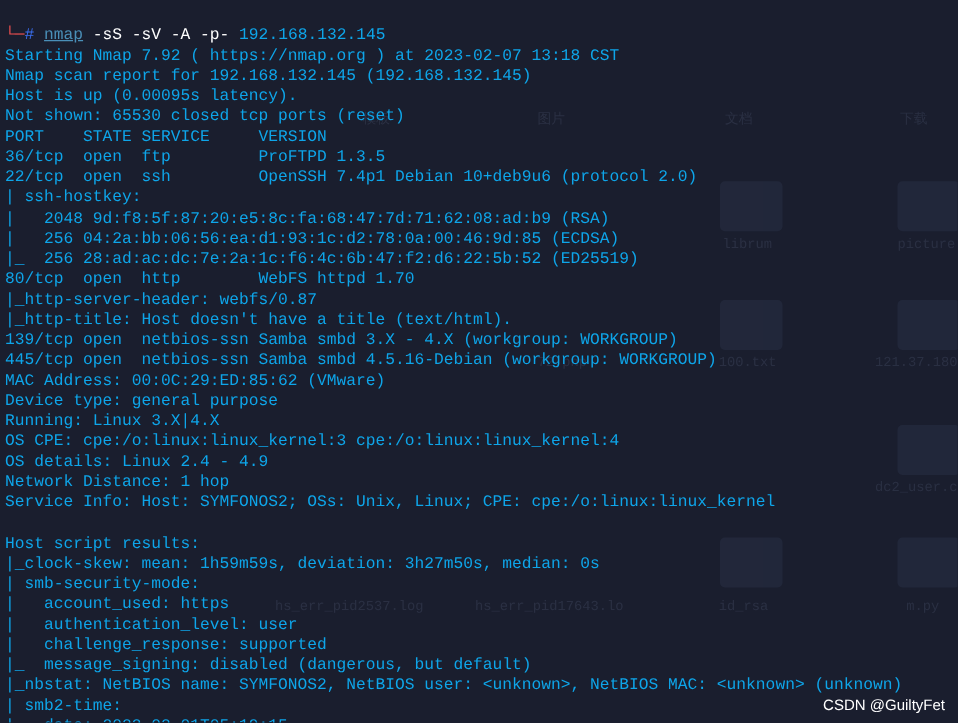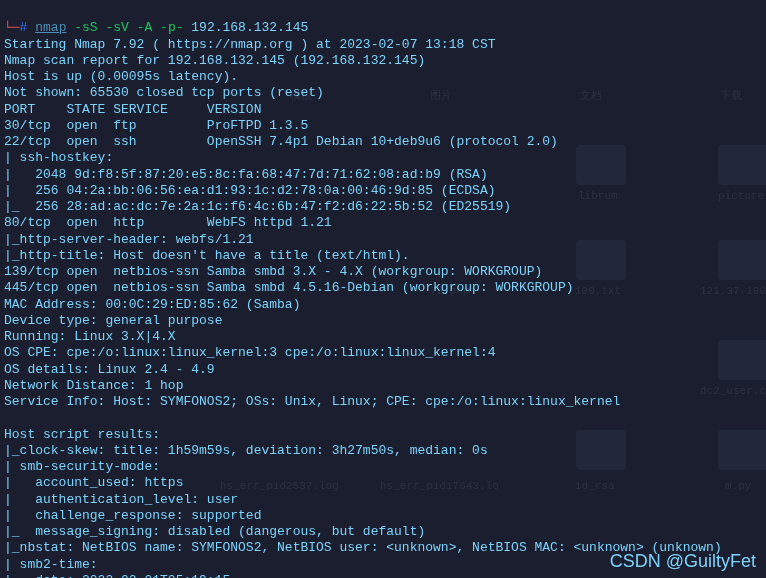--- a/index.html
+++ b/index.html
@@ -12,30 +12,30 @@
       padding: 4px;
       width: 766px;
       height: 578px;
       overflow: hidden;
       position: relative;
     }
     .terminal { white-space: pre; }
     .prompt-arrow { color: #f05050; }
     .prompt-hash { color: #3a6ff0; }
     .cmd { color: #4a8fb8; }
-    .flags { color: #22c55e; }
-    .line { color: #7dd3fc; text-align: center; }
+    .flags { color: #ffffff; }
+    .line { color: #0ea5e9; text-align: center; }
     .underline { text-decoration: underline; }
     .watermark {
       position: absolute;
       bottom: 6px;
       right: 10px;
-      color: #7dd3fc;
+      color: #ffffff;
       font-family: Arial, sans-serif;
-      font-size: 18px;
+      font-size: 12px;
     }
     .bg-icons {
       position: absolute;
       top: 0; left: 0; right: 0; bottom: 0;
       z-index: -1;
       opacity: 0.25;
     }
     .bg-icon {
       position: absolute;
       width: 50px;
@@ -77,41 +77,41 @@
   <span class="bg-label" style="top:480px;left:725px">m.py</span>
 </div>
 
 <div class="terminal">
 <span><span class="prompt-arrow">└─</span><span class="prompt-hash">#</span> <span class="cmd underline">nmap</span> <span class="flags">-sS -sV -A -p-</span> <span class="line">192.168.132.145</span></span>
 <span class="line">Starting Nmap 7.92 ( https://nmap.org ) at 2023-02-07 13:18 CST</span>
 <span class="line">Nmap scan report for 192.168.132.145 (192.168.132.145)</span>
 <span class="line">Host is up (0.00095s latency).</span>
 <span class="line">Not shown: 65530 closed tcp ports (reset)</span>
 <span class="line">PORT    STATE SERVICE     VERSION</span>
-<span class="line">30/tcp  open  ftp         ProFTPD 1.3.5</span>
+<span class="line">36/tcp  open  ftp         ProFTPD 1.3.5</span>
 <span class="line">22/tcp  open  ssh         OpenSSH 7.4p1 Debian 10+deb9u6 (protocol 2.0)</span>
 <span class="line">| ssh-hostkey: </span>
 <span class="line">|   2048 9d:f8:5f:87:20:e5:8c:fa:68:47:7d:71:62:08:ad:b9 (RSA)</span>
 <span class="line">|   256 04:2a:bb:06:56:ea:d1:93:1c:d2:78:0a:00:46:9d:85 (ECDSA)</span>
 <span class="line">|_  256 28:ad:ac:dc:7e:2a:1c:f6:4c:6b:47:f2:d6:22:5b:52 (ED25519)</span>
-<span class="line">80/tcp  open  http        WebFS httpd 1.21</span>
-<span class="line">|_http-server-header: webfs/1.21</span>
+<span class="line">80/tcp  open  http        WebFS httpd 1.70</span>
+<span class="line">|_http-server-header: webfs/0.87</span>
 <span class="line">|_http-title: Host doesn't have a title (text/html).</span>
 <span class="line">139/tcp open  netbios-ssn Samba smbd 3.X - 4.X (workgroup: WORKGROUP)</span>
 <span class="line">445/tcp open  netbios-ssn Samba smbd 4.5.16-Debian (workgroup: WORKGROUP)</span>
-<span class="line">MAC Address: 00:0C:29:ED:85:62 (Samba)</span>
+<span class="line">MAC Address: 00:0C:29:ED:85:62 (VMware)</span>
 <span class="line">Device type: general purpose</span>
 <span class="line">Running: Linux 3.X|4.X</span>
 <span class="line">OS CPE: cpe:/o:linux:linux_kernel:3 cpe:/o:linux:linux_kernel:4</span>
 <span class="line">OS details: Linux 2.4 - 4.9</span>
 <span class="line">Network Distance: 1 hop</span>
 <span class="line">Service Info: Host: SYMFONOS2; OSs: Unix, Linux; CPE: cpe:/o:linux:linux_kernel</span>
 <span class="line"></span>
 <span class="line">Host script results:</span>
-<span class="line">|_clock-skew: title: 1h59m59s, deviation: 3h27m50s, median: 0s</span>
+<span class="line">|_clock-skew: mean: 1h59m59s, deviation: 3h27m50s, median: 0s</span>
 <span class="line">| smb-security-mode: </span>
 <span class="line">|   account_used: https</span>
 <span class="line">|   authentication_level: user</span>
 <span class="line">|   challenge_response: supported</span>
 <span class="line">|_  message_signing: disabled (dangerous, but default)</span>
 <span class="line">|_nbstat: NetBIOS name: SYMFONOS2, NetBIOS user: &lt;unknown&gt;, NetBIOS MAC: &lt;unknown&gt; (unknown)</span>
 <span class="line">| smb2-time: </span>
 <span class="line">|   date: 2023-02-01T05:19:15</span>
 </div>
 

